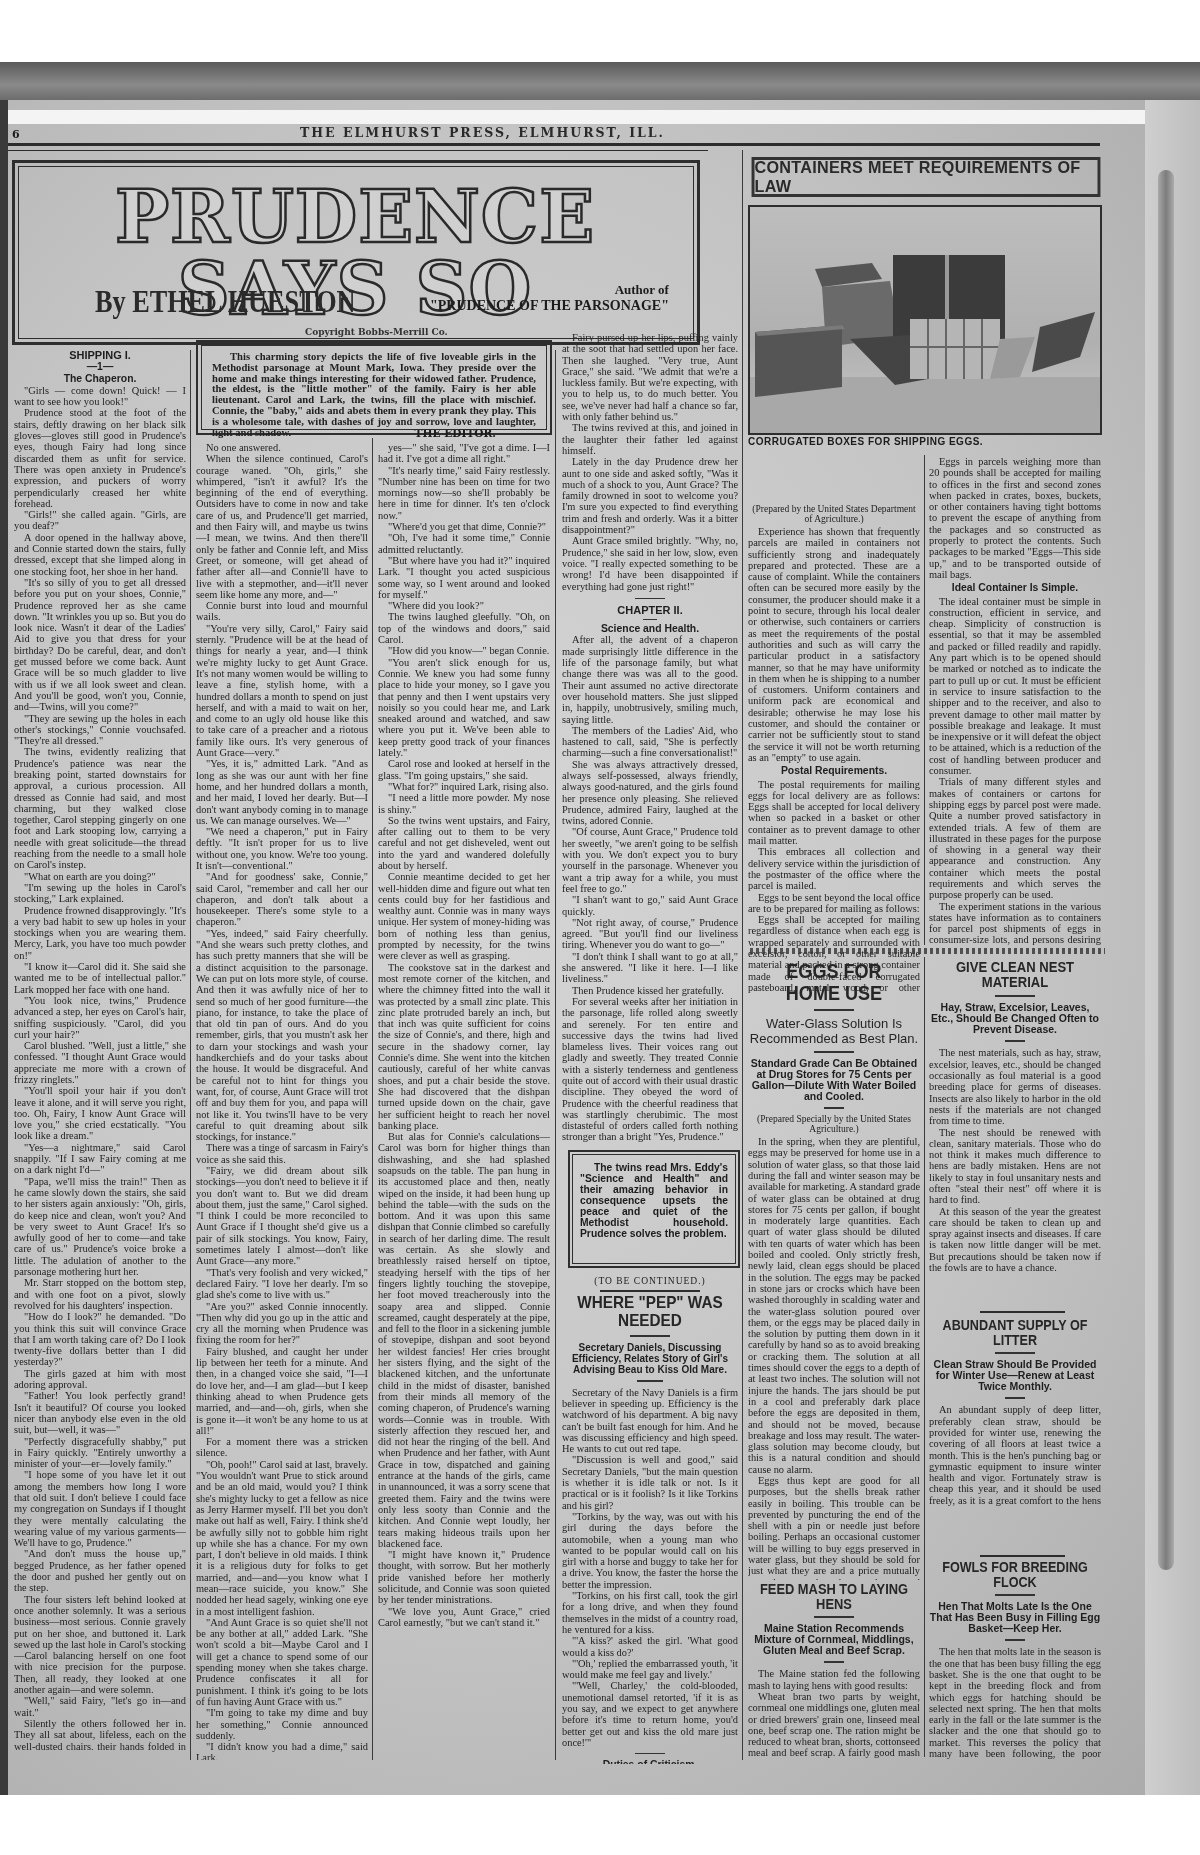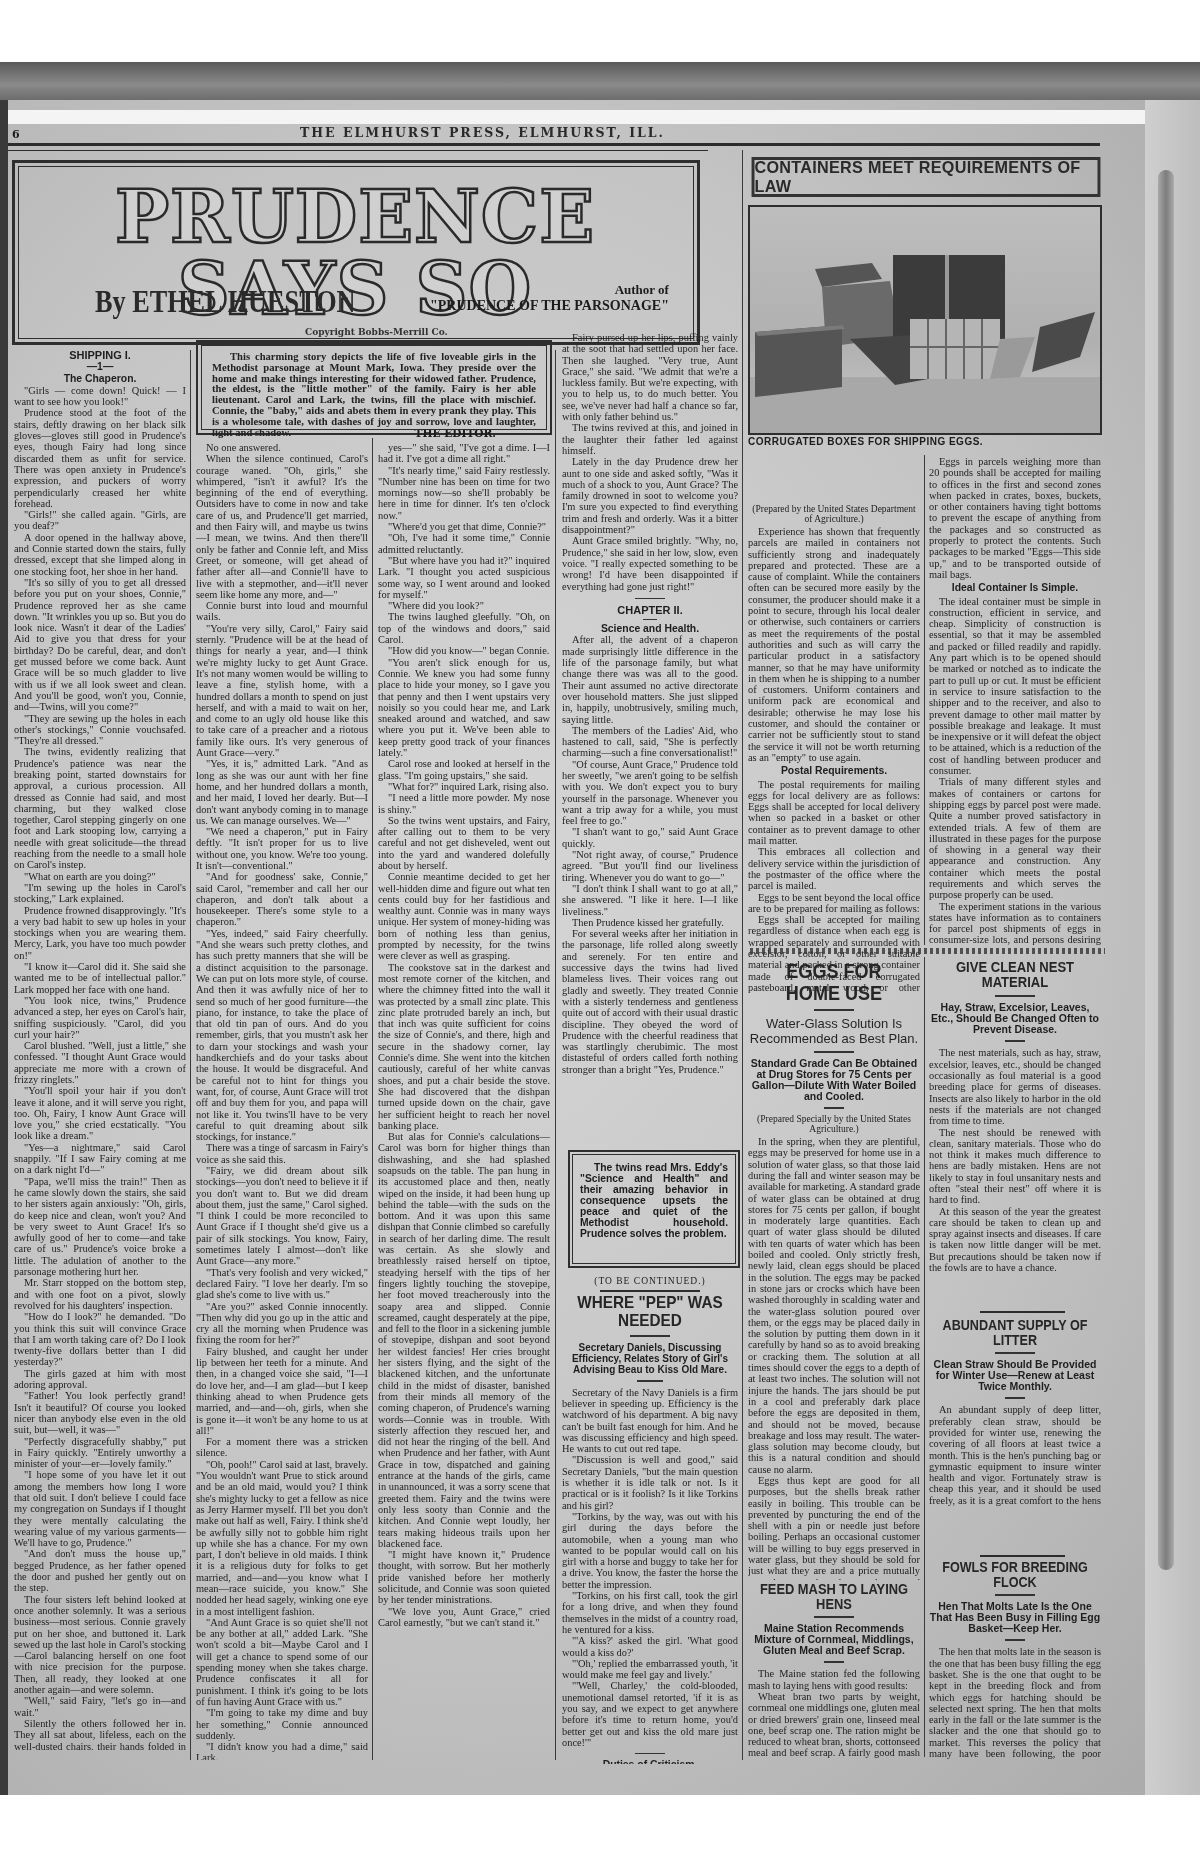--- a/index.html
+++ b/index.html
@@ -184,20 +184,21 @@
   <p>Fairy pursed up her lips, puffing vainly at the soot that had settled upon her face. Then she laughed. "Very true, Aunt Grace," she said. "We admit that we're a luckless family. But we're expecting, with you to help us, to do much better. You see, we've never had half a chance so far, with only father behind us."</p>
   <p>The twins revived at this, and joined in the laughter their father led against himself.</p>
   <p>Lately in the day Prudence drew her aunt to one side and asked softly, "Was it much of a shock to you, Aunt Grace? The family drowned in soot to welcome you? I'm sure you expected to find everything trim and fresh and orderly. Was it a bitter disappointment?"</p>
   <p>Aunt Grace smiled brightly. "Why, no, Prudence," she said in her low, slow, even voice. "I really expected something to be wrong! I'd have been disappointed if everything had gone just right!"</p>
   <div class="short-rule" style="width:30px;height:1px;margin:6px auto;"></div>
   <div class="center" style="font-size:11px;">CHAPTER II.</div>
   <div class="short-rule" style="width:14px;height:1px;margin:3px auto;"></div>
   <div class="center">Science and Health.</div>
   <p>After all, the advent of a chaperon made surprisingly little difference in the life of the parsonage family, but what change there was was all to the good. Their aunt assumed no active directorate over household matters. She just slipped in, happily, unobtrusively, smiling much, saying little.</p>
   <p>The members of the Ladies' Aid, who hastened to call, said, "She is perfectly charming—such a fine conversationalist!"</p>
+  <p>She was always attractively dressed, always self-possessed, always friendly, always good-natured, and the girls found her presence only pleasing. She relieved Prudence, admired Fairy, laughed at the twins, adored Connie.</p>
   <p>"Of course, Aunt Grace," Prudence told her sweetly, "we aren't going to be selfish with you. We don't expect you to bury yourself in the parsonage. Whenever you want a trip away for a while, you must feel free to go."</p>
   <p>"I shan't want to go," said Aunt Grace quickly.</p>
   <p>"Not right away, of course," Prudence agreed. "But you'll find our liveliness tiring. Whenever you do want to go—"</p>
   <p>"I don't think I shall want to go at all," she answered. "I like it here. I—I like liveliness."</p>
   <p>Then Prudence kissed her gratefully.</p>
   <p>For several weeks after her initiation in the parsonage, life rolled along sweetly and serenely. For ten entire and successive days the twins had lived blameless lives. Their voices rang out gladly and sweetly. They treated Connie with a sisterly tenderness and gentleness quite out of accord with their usual drastic discipline. They obeyed the word of Prudence with the cheerful readiness that was startlingly cherubimic. The most distasteful of orders called forth nothing stronger than a bright "Yes, Prudence."</p>
 </div>
 
 <div class="box-note">
   <p>The twins read Mrs. Eddy's "Science and Health" and their amazing behavior in consequence upsets the peace and quiet of the Methodist household. Prudence solves the problem.</p>

